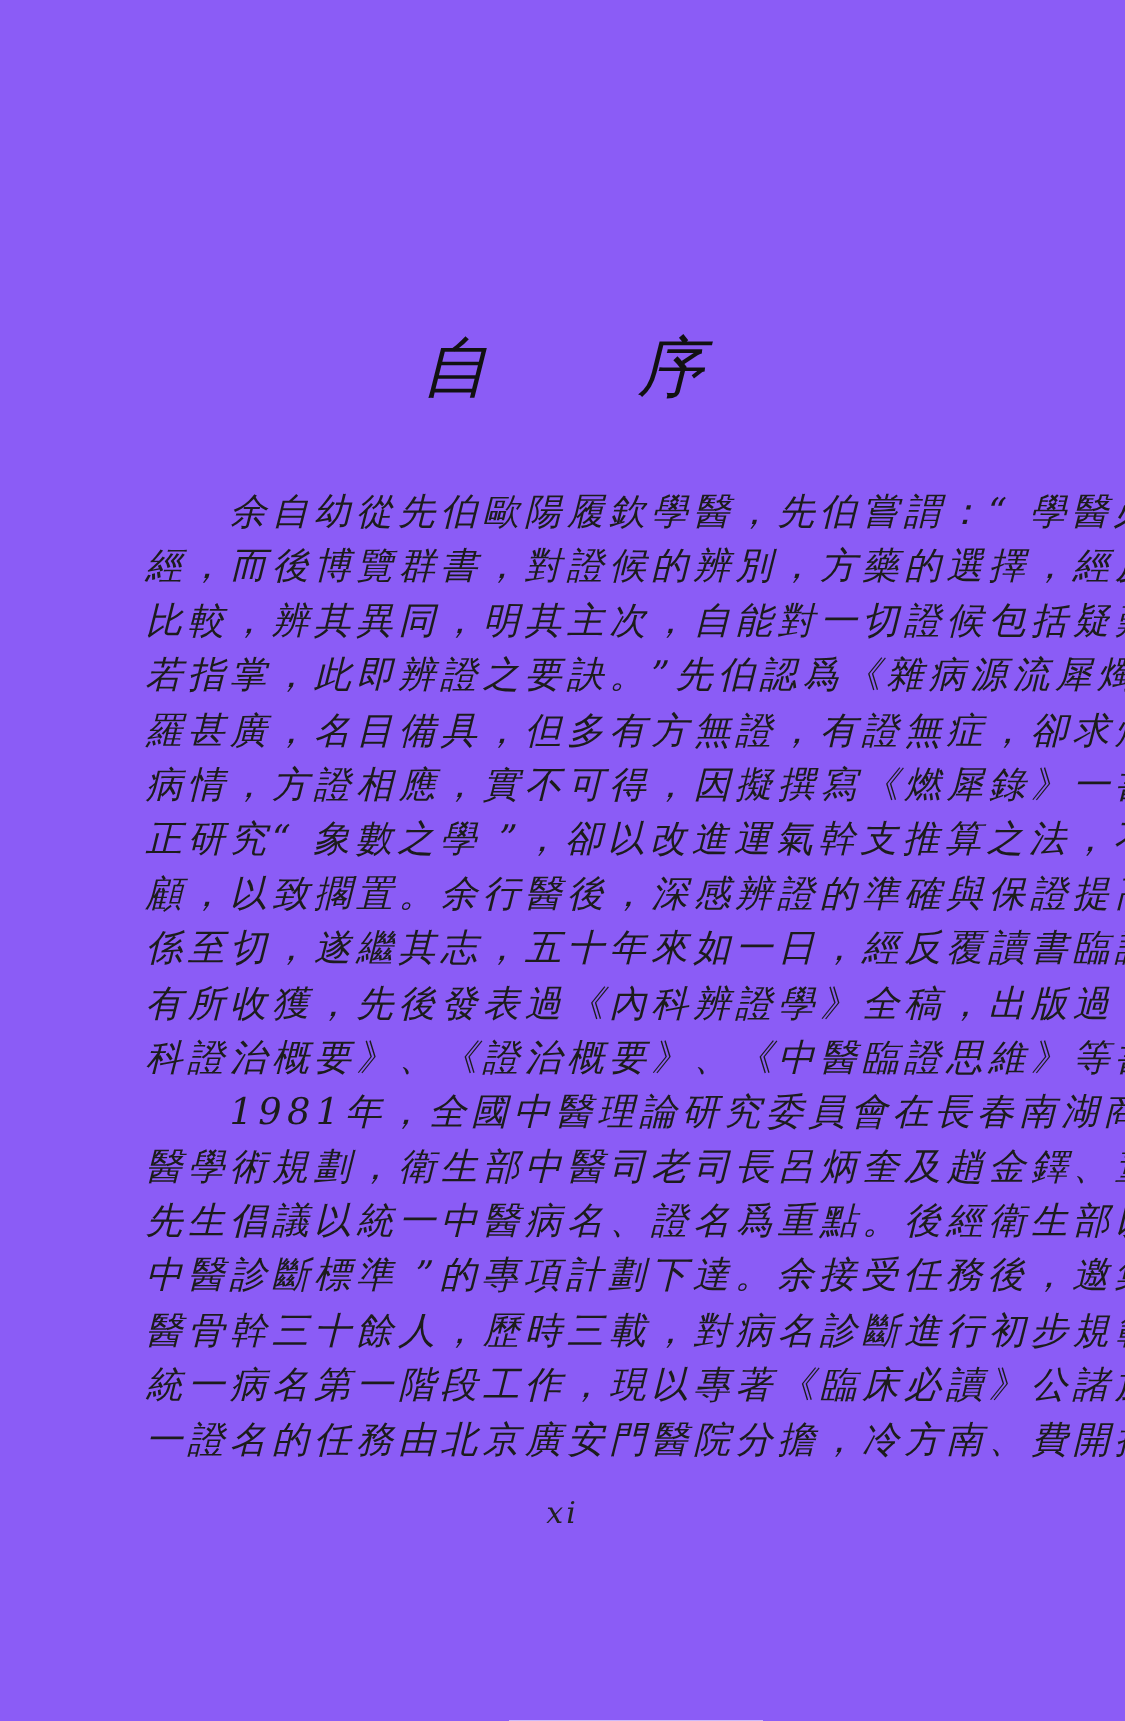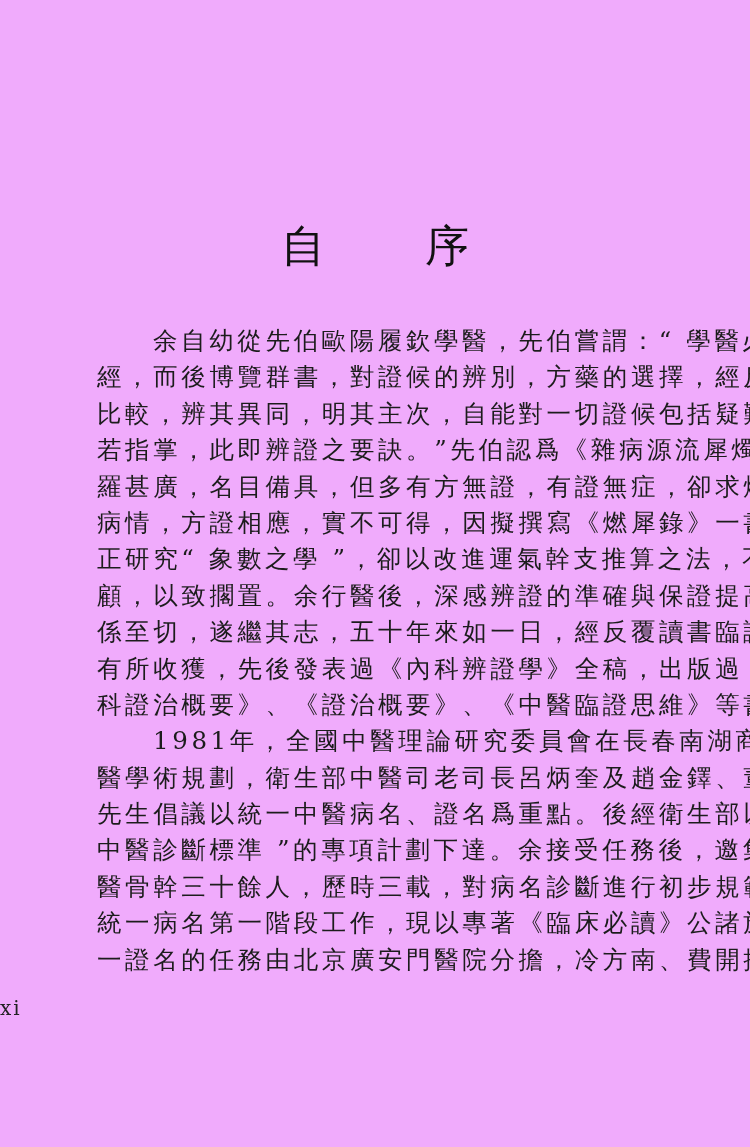--- a/index.html
+++ b/index.html
@@ -12,21 +12,22 @@
     height: 1147px;
     position: relative;
     overflow: hidden;
     font-family: "DejaVu Serif", "Liberation Serif", serif;
     color: #1a1a1a;
   }
   .page {
     position: absolute;
     left: 0; top: 0;
     width: 750px; height: 1147px;
-    background: #f0abfc;
+    background: #8b5cf6;
+    font-style: italic;
   }
   .title {
     position: absolute;
     top: 218px;
     left: 0;
     width: 750px;
     text-align: center;
     font-size: 44px;
     line-height: 56px;
     letter-spacing: 0;
@@ -56,20 +57,21 @@
     overflow: visible;
   }
   .line.indent {
     padding-left: 56px;
   }
   .page-number {
     position: absolute;
     top: 996px;
     left: 0;
     width: 750px;
+    text-align: center;
     font-size: 20px;
     color: #222;
     letter-spacing: 2px;
   }
 </style>
 </head>
 <body>
 
 <div class="page">
 

